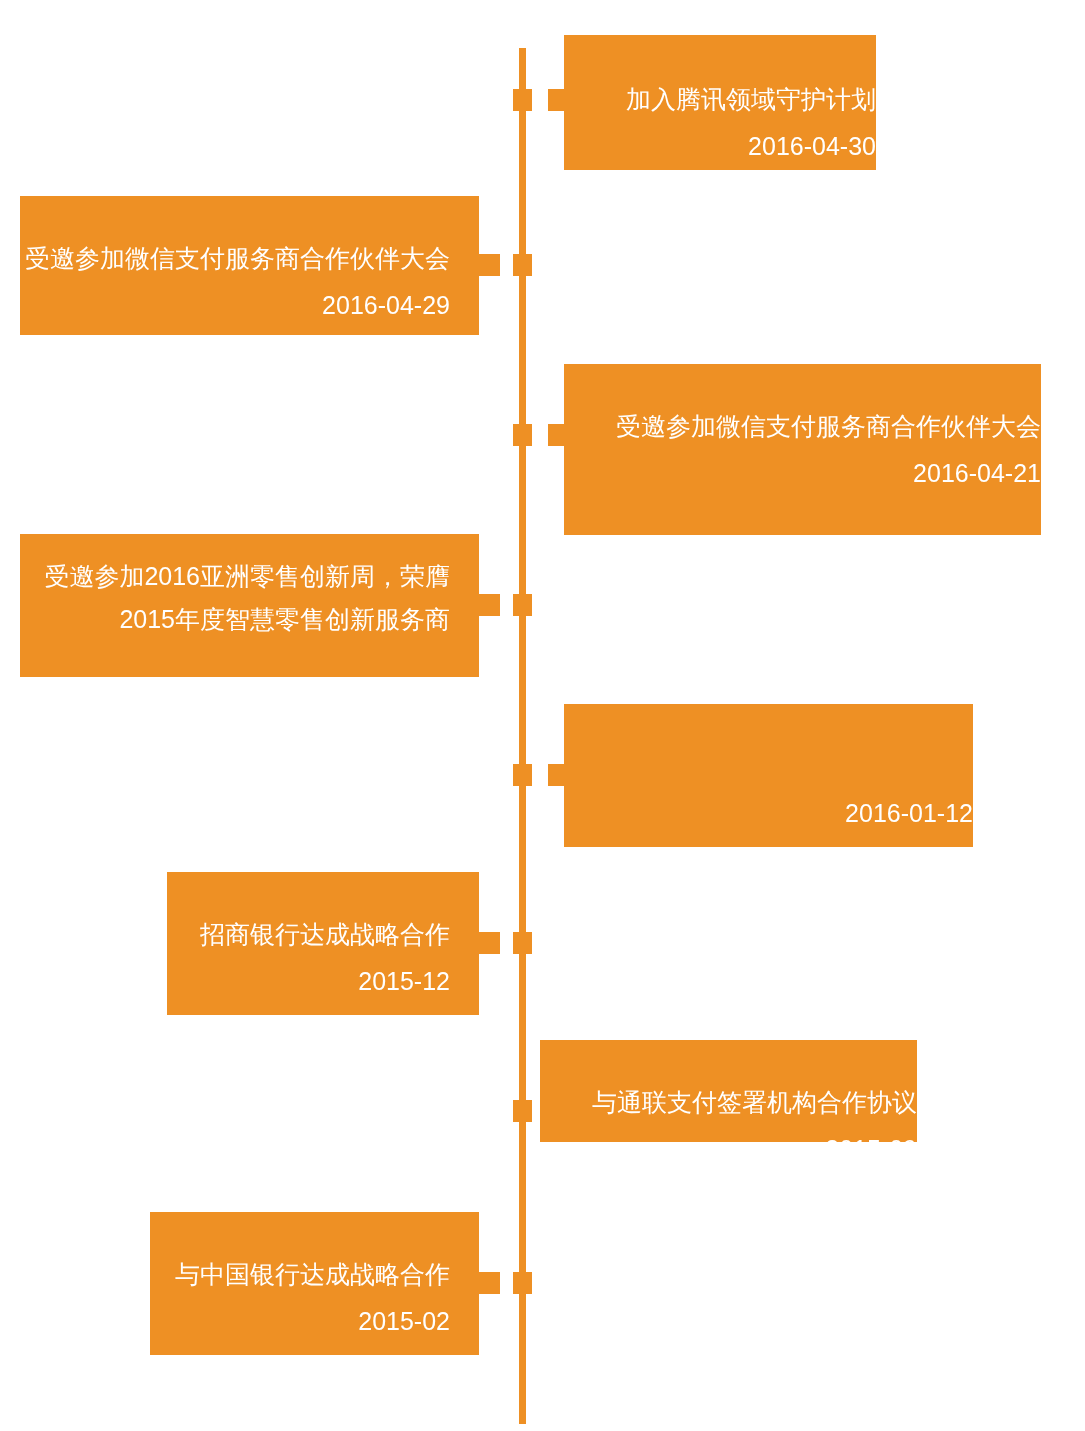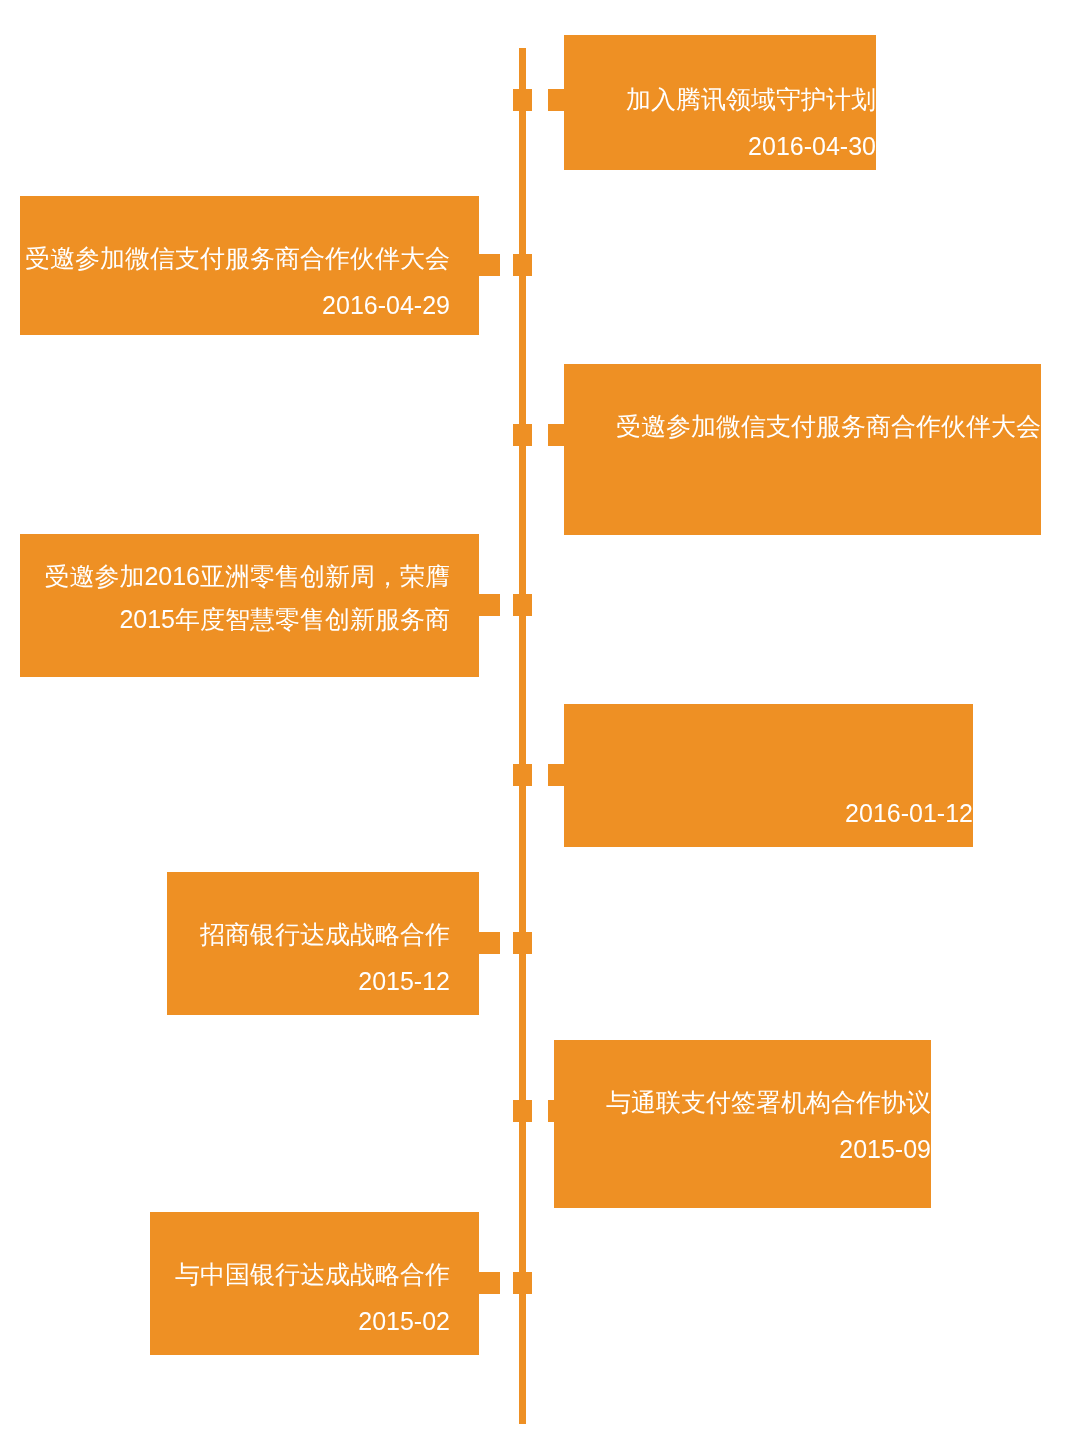--- a/index.html
+++ b/index.html
@@ -104,20 +104,21 @@
       <div class="card-text card-title" style="top:39px;">受邀参加微信支付服务商合作伙伴大会</div>
       <div class="card-text card-date" style="top:86px;margin-left:20px;">2016-04-29</div>
     </div>
     <div class="tab" style="left:479px; top:254px; width:21px;"></div>
     <div class="node" style="top:254px;"></div>
   </div>
 
   <div class="event event-right" style="top:0px;">
     <div class="card" style="left:564px; top:364px; width:477px; height:171px;">
       <div class="card-text card-title" style="top:39px;">受邀参加微信支付服务商合作伙伴大会</div>
+      <div class="card-text card-date" style="top:86px;">2016-04-21</div>
     </div>
     <div class="tab" style="left:548px; top:424px; width:20px;"></div>
     <div class="node" style="top:424px;"></div>
   </div>
 
   <div class="event event-left" style="top:0px;">
     <div class="card" style="left:20px; top:534px; width:459px; height:143px;">
       <div class="card-text card-title" style="top:19px;">受邀参加2016亚洲零售创新周，荣膺</div>
       <div class="card-text card-title-line2" style="top:62px;">2015年度智慧零售创新服务商</div>
     </div>
@@ -136,21 +137,21 @@
   <div class="event event-left" style="top:0px;">
     <div class="card" style="left:167px; top:872px; width:312px; height:143px;padding-left:8px;">
       <div class="card-text card-title" style="top:39px;">招商银行达成战略合作</div>
       <div class="card-text card-date" style="top:86px;">2015-12</div>
     </div>
     <div class="tab" style="left:479px; top:932px; width:21px;"></div>
     <div class="node" style="top:932px;"></div>
   </div>
 
   <div class="event event-right" style="top:0px;">
-    <div class="card" style="left:554px; top:1040px; width:377px; height:168px;">
+    <div class="card" style="left:540px; top:1040px; width:377px; height:102px;">
       <div class="card-text card-title" style="top:39px;">与通联支付签署机构合作协议</div>
       <div class="card-text card-date" style="top:86px;">2015-09</div>
     </div>
     <div class="tab" style="left:548px; top:1100px; width:20px;"></div>
     <div class="node" style="top:1100px;"></div>
   </div>
 
   <div class="event event-left" style="top:0px;">
     <div class="card" style="left:150px; top:1212px; width:329px; height:143px;">
       <div class="card-text card-title" style="top:39px;">与中国银行达成战略合作</div>

